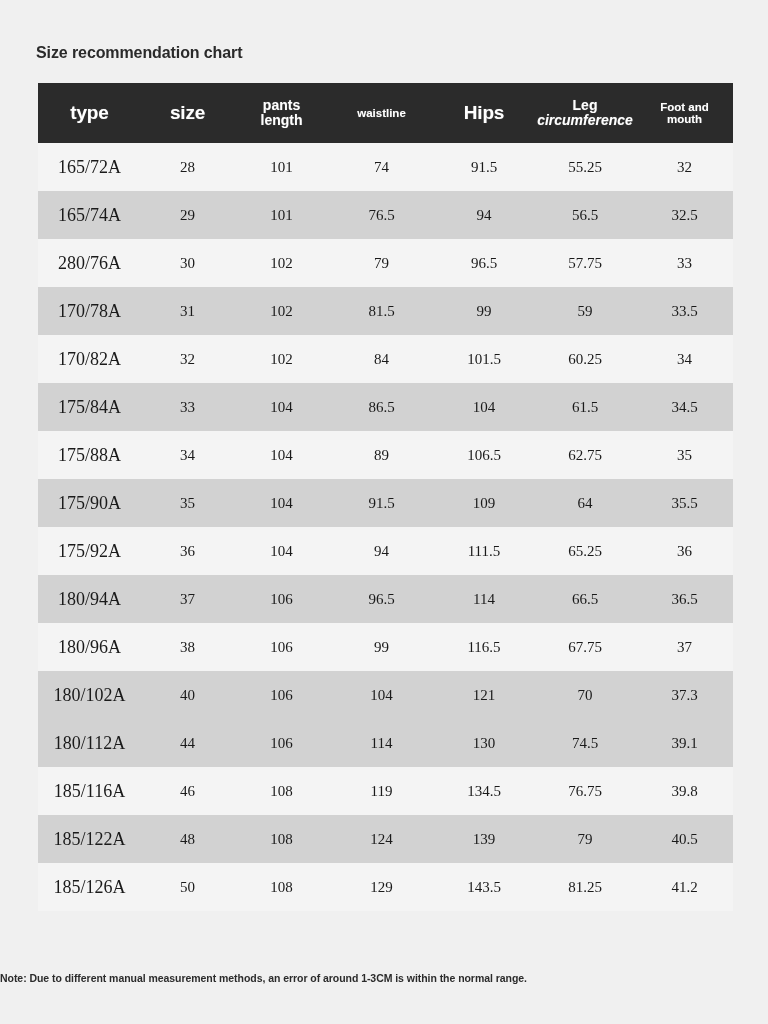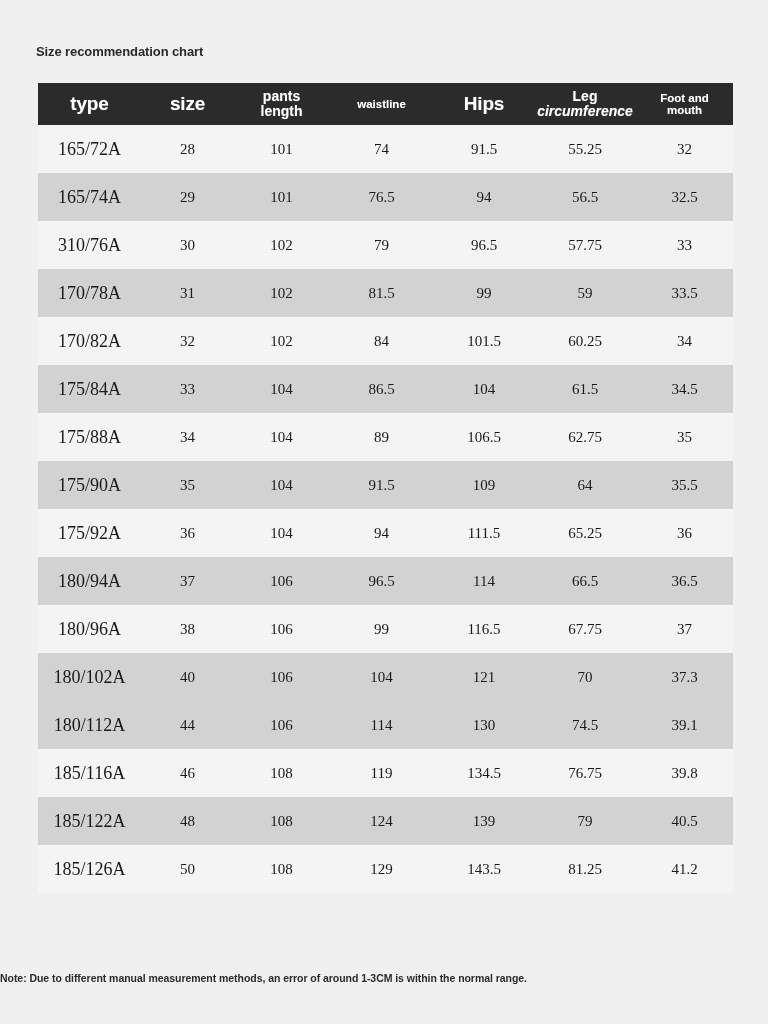--- a/index.html
+++ b/index.html
@@ -19,21 +19,21 @@
     position: relative;
     width: 768px;
     height: 1024px;
     box-sizing: border-box;
   }
 
   .chart-title {
     position: absolute;
     left: 36px;
     top: 44px;
-    font-size: 13px;
+    font-size: 16px;
     font-weight: bold;
     letter-spacing: -0.1px;
     color: #2a2a2a;
   }
 
   .table-wrap {
     position: absolute;
     left: 38px;
     top: 83px;
     width: 695px;
@@ -46,21 +46,21 @@
   }
 
   thead tr.header-row {
     background: #2b2b2b;
   }
 
   thead th {
     background: #2b2b2b;
     color: #ffffff;
     height: 42px;
-    padding: 0 2px;
+    padding: 9px 2px;
     vertical-align: middle;
     text-align: center;
     font-weight: bold;
     line-height: 1.08;
     border: 0;
     text-shadow: 0 0 1px rgba(255,255,255,0.35);
   }
 
   
   th.h-big   { font-size: 19px; letter-spacing: -0.2px; }
@@ -155,21 +155,21 @@
           <tr class="row-even">
             <td class="col-type">165/74A</td>
             <td>29</td>
             <td>101</td>
             <td>76.5</td>
             <td>94</td>
             <td>56.5</td>
             <td>32.5</td>
           </tr>
           <tr class="row-odd">
-            <td class="col-type">310/76A</td>
+            <td class="col-type">280/76A</td>
             <td>30</td>
             <td>102</td>
             <td>79</td>
             <td>96.5</td>
             <td>57.75</td>
             <td>33</td>
           </tr>
           <tr class="row-even">
             <td class="col-type">170/78A</td>
             <td>31</td>

